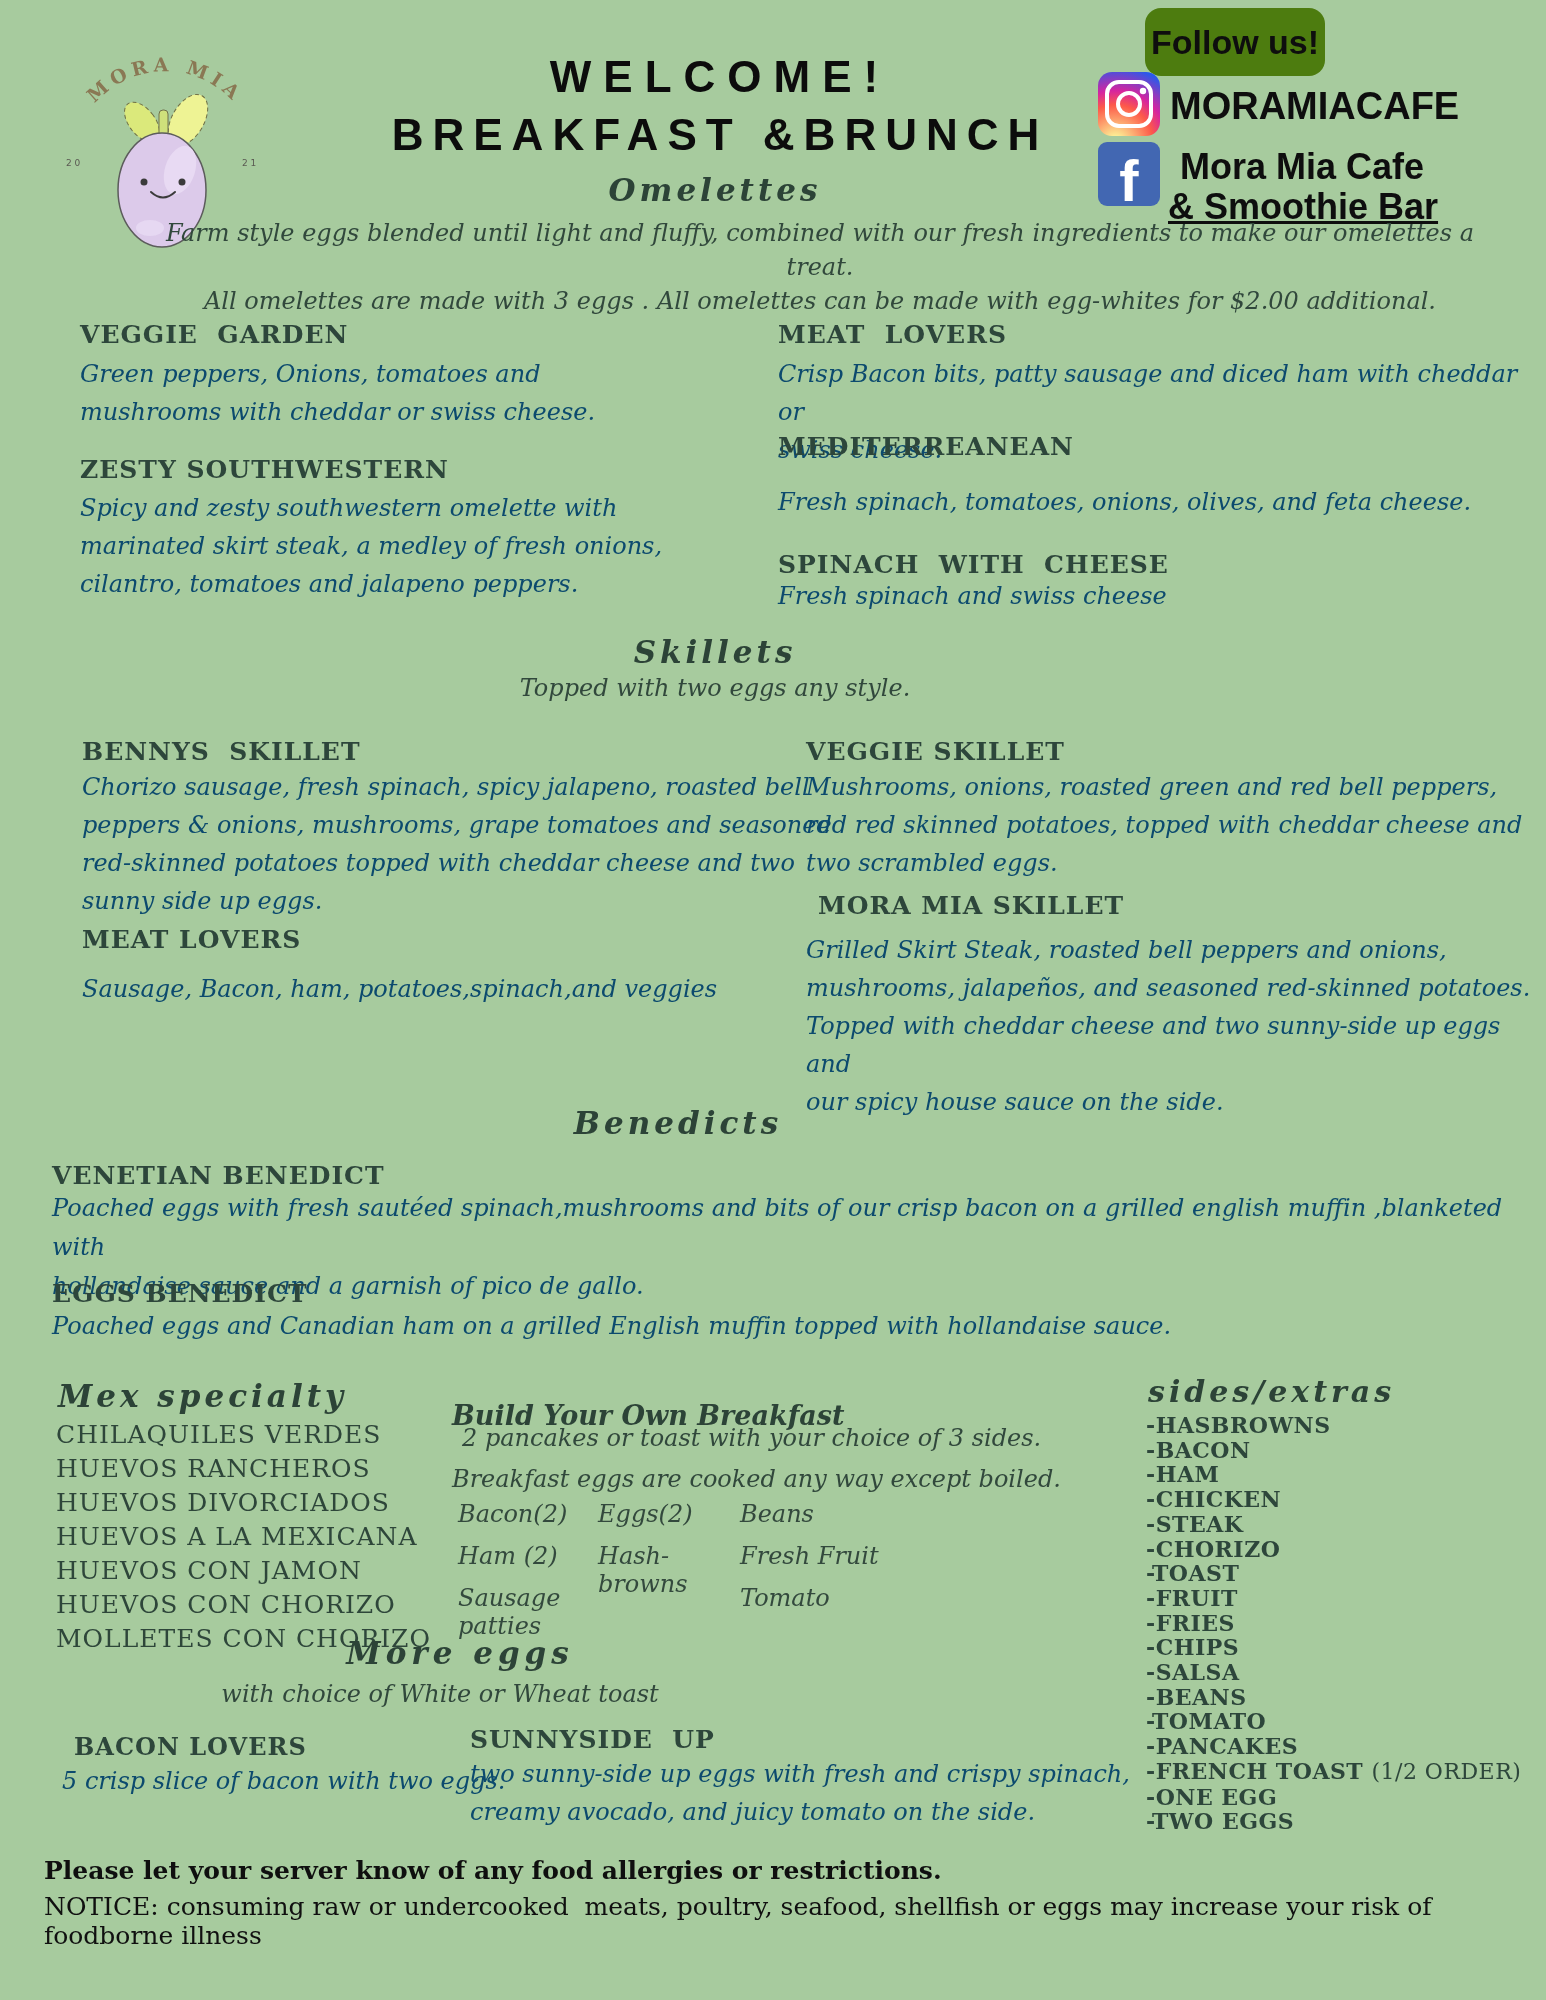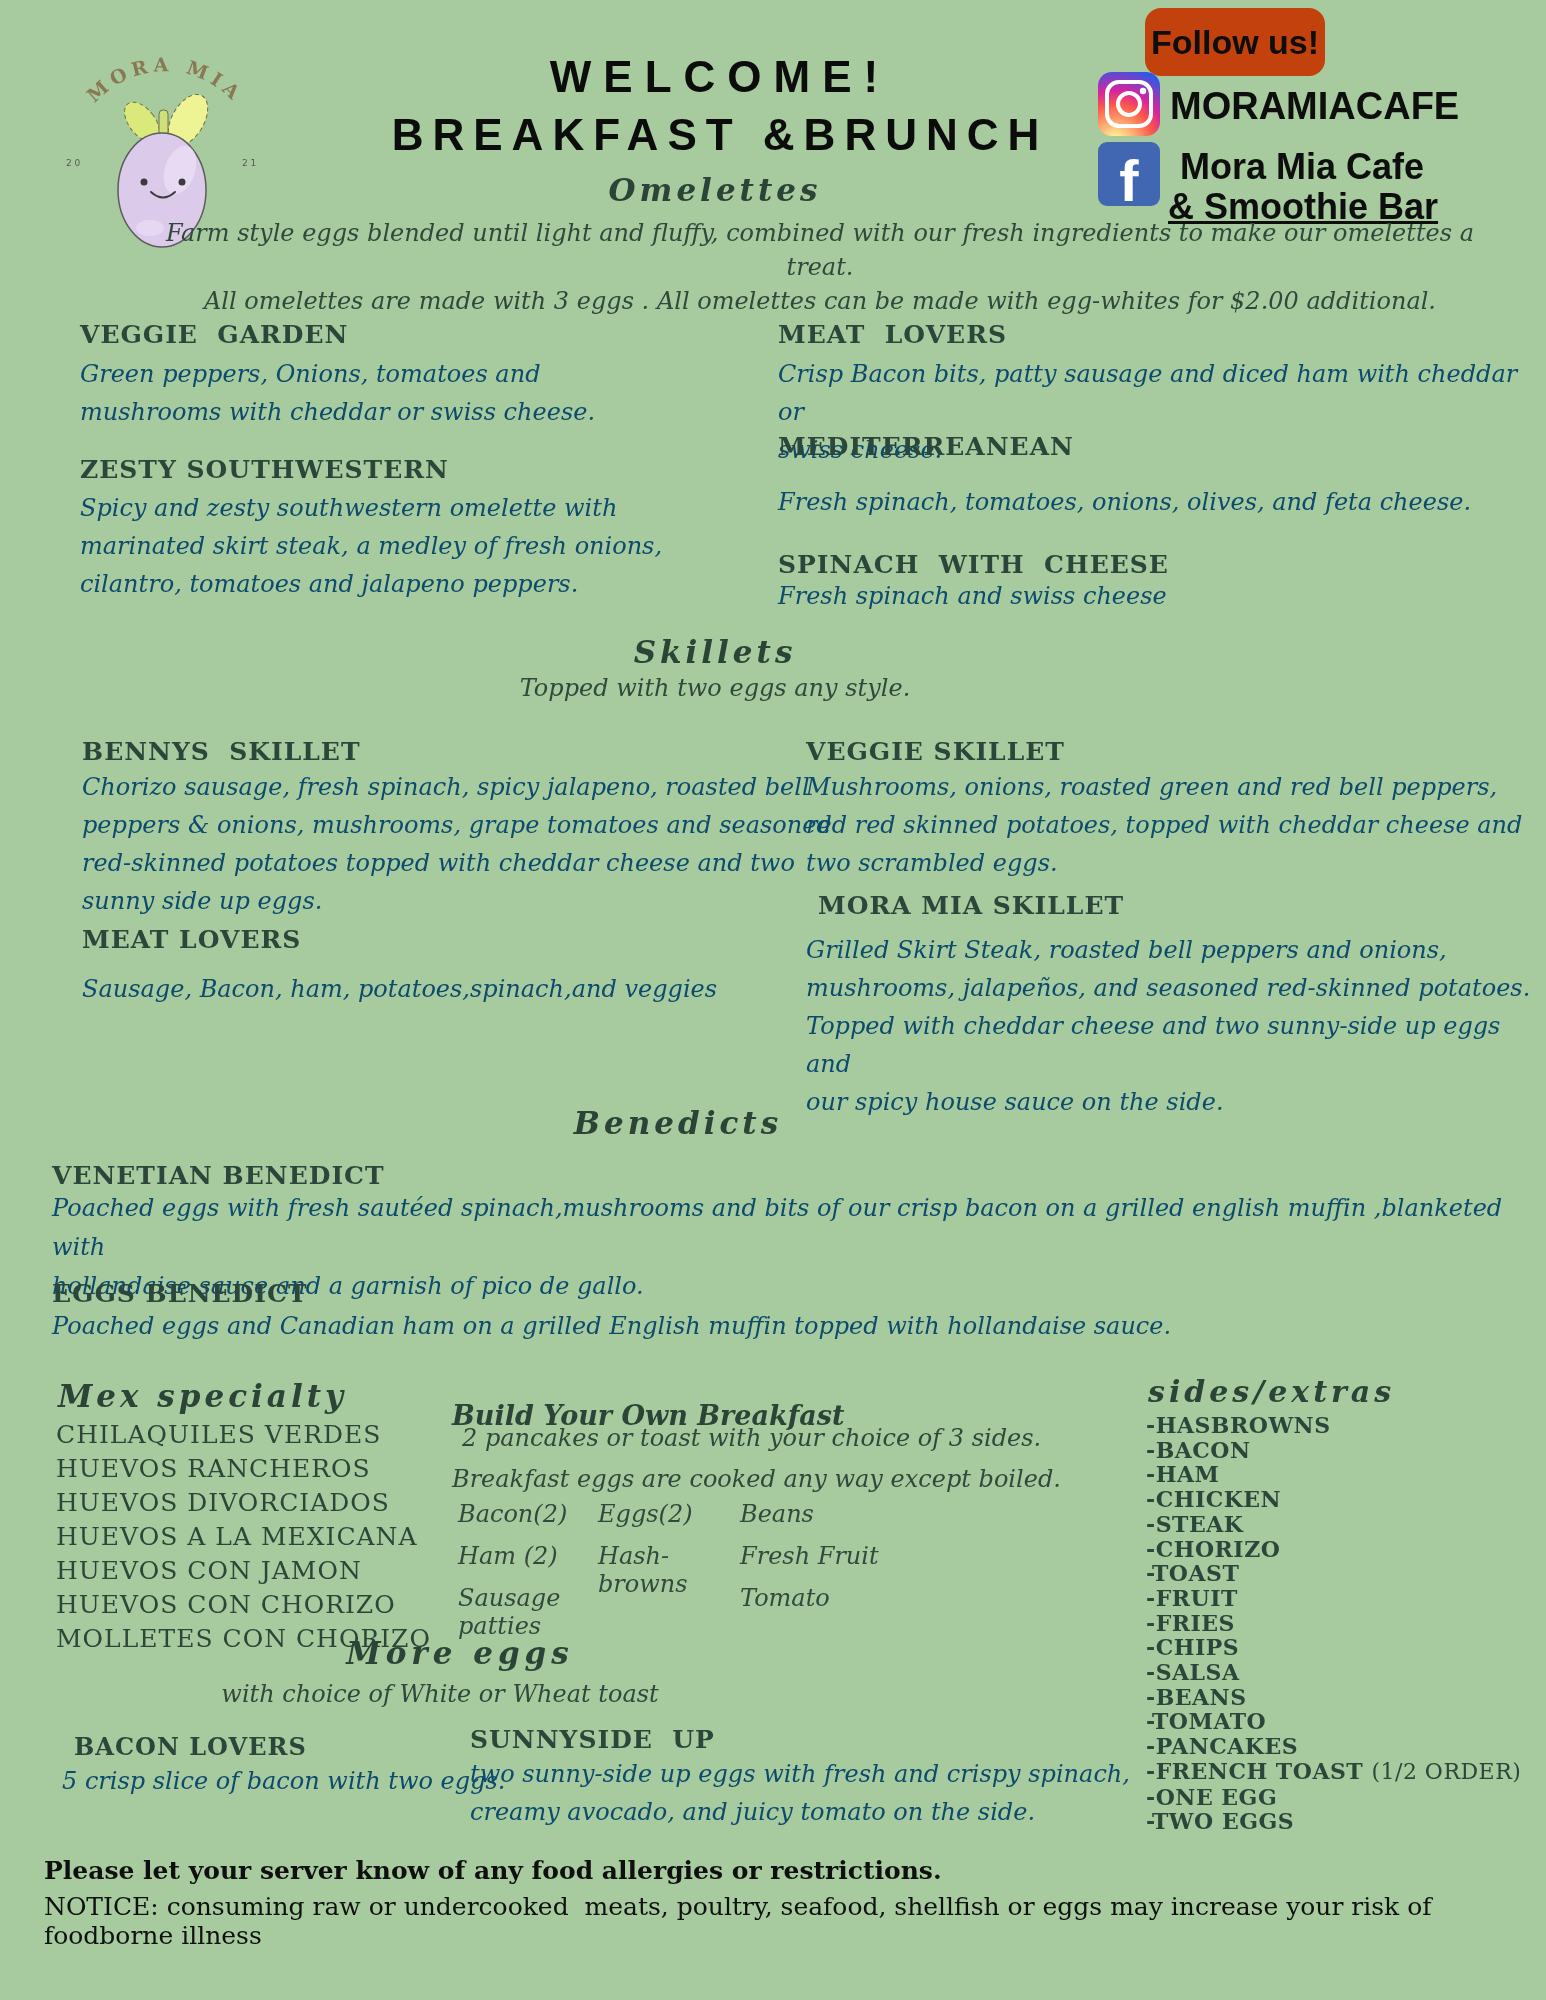--- a/index.html
+++ b/index.html
@@ -8,21 +8,21 @@
   .abs{position:absolute;}
   .serif-i{font-style:italic;}
   .heading-script{font-weight:bold;font-style:italic;color:#2c4337;font-size:31px;letter-spacing:4px;}
   .item-name{font-weight:bold;color:#2d463b;font-size:25px;letter-spacing:1px;white-space:pre-wrap;}
   .item-desc{font-style:italic;color:#0c4a6e;font-size:24px;line-height:38px;white-space:pre-line;}
   .centered{text-align:center;}
   .big-title{font-family:"Liberation Sans", sans-serif;font-weight:bold;color:#0c0c0c;}
   .sans-b{font-family:"Liberation Sans", sans-serif;font-weight:bold;color:#0e0e0e;}
   .mex-item{font-size:25px;letter-spacing:1px;color:#2e463a;line-height:34px;}
   .side-item{font-weight:bold;font-size:22px;letter-spacing:0.5px;color:#2d463b;line-height:24.7px;}
-  .follow-pill{background:#c2410c;border-radius:16px;width:180px;height:68px;line-height:68px;
+  .follow-pill{background:#4d7c0f;border-radius:16px;width:180px;height:68px;line-height:68px;
                text-align:center;font-size:34px;}
   .ig-icon{width:62px;height:64px;border-radius:14px;
            background:radial-gradient(circle at 28% 110%, #fdf497 0%, #fdf497 6%, #fd5949 45%, #d6249f 62%, #285AEB 92%);}
   .fb-icon{width:62px;height:64px;border-radius:9px;background:#4267b2;color:#ffffff;
            font-family:"Liberation Sans", sans-serif;font-weight:bold;font-size:58px;
            text-align:center;line-height:78px;overflow:hidden;}
   .byo-grid{display:grid;grid-template-columns:140px 142px auto;grid-auto-rows:42px;
             font-style:italic;font-size:24px;color:#33493d;width:460px;}
   .footer-b{font-weight:bold;font-size:25px;color:#0f0f0f;}
   .footer-n{font-size:25px;color:#101010;}

